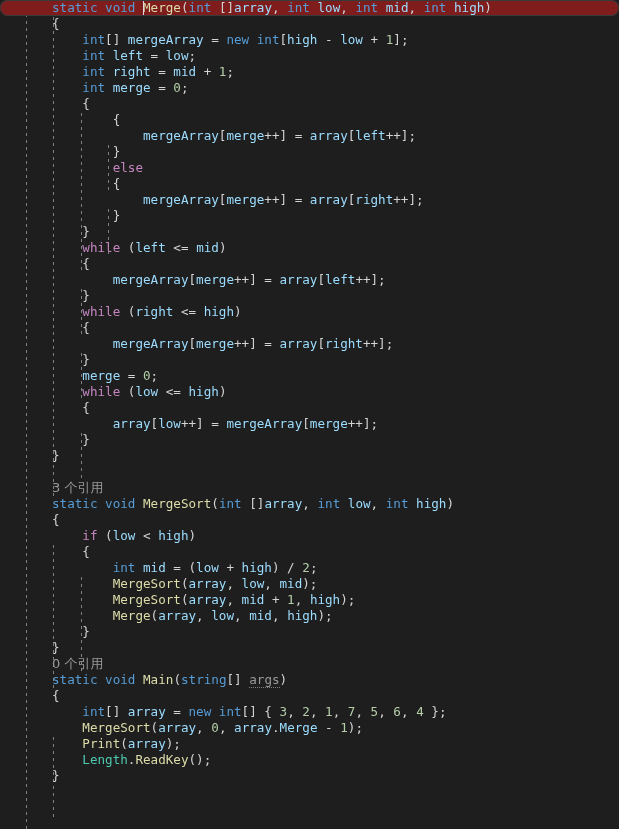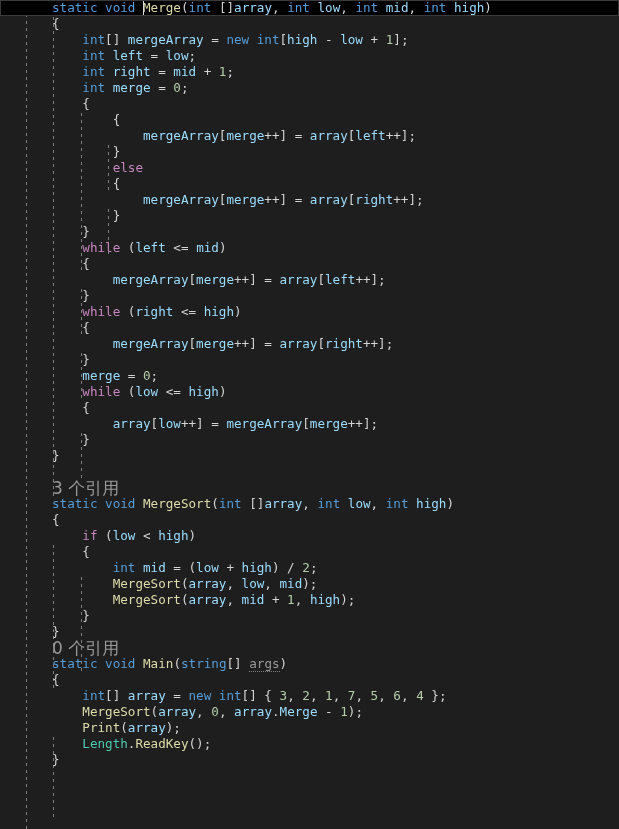--- a/index.html
+++ b/index.html
@@ -50,29 +50,30 @@
     height: 16px;
     line-height: 16px;
     font-size: 12.6px;
     white-space: pre;
     padding-left: 52px;
     letter-spacing: 0px;
     color: #d4d4d4;
   }
   .line.codelens {
     font-family: "DejaVu Sans", "Liberation Sans", sans-serif;
-    font-size: 17px;
+    font-size: 13px;
     color: #999999;
   }
   .line.blank { color: transparent; }
 
   
   .line.current {
-    background: #000000;
+    background: #7f1d1d;
     box-shadow: inset 0 0 0 1px #3a3a3a;
+    border-radius: 8px;
   }
 
   
   .caret {
     position: absolute;
     top: 1px;
     width: 1px;
     height: 14px;
     background: #dcdcdc;
     z-index: 5;
@@ -157,20 +158,21 @@
       <div class="line"><span class="brc">}</span></div>
       <div class="line blank"> </div>
       <div class="line codelens">3 个引用</div>
       <div class="line"><span class="kw">static</span><span class="pun"> </span><span class="kw">void</span><span class="pun"> </span><span class="mth">MergeSort</span><span class="pun">(</span><span class="kw">int</span><span class="pun"> []</span><span class="id">array</span><span class="pun">, </span><span class="kw">int</span><span class="pun"> </span><span class="id">low</span><span class="pun">, </span><span class="kw">int</span><span class="pun"> </span><span class="id">high</span><span class="pun">)</span></div>
       <div class="line"><span class="brc">{</span></div>
       <div class="line"><span class="pun">    </span><span class="ctl">if</span><span class="pun"> (</span><span class="id">low</span><span class="pun"> &lt; </span><span class="id">high</span><span class="pun">)</span></div>
       <div class="line"><span class="pun">    </span><span class="brc">{</span></div>
       <div class="line"><span class="pun">        </span><span class="kw">int</span><span class="pun"> </span><span class="id">mid</span><span class="pun"> = (</span><span class="id">low</span><span class="pun"> + </span><span class="id">high</span><span class="pun">) / </span><span class="num">2</span><span class="pun">;</span></div>
       <div class="line"><span class="pun">        </span><span class="mth">MergeSort</span><span class="pun">(</span><span class="id">array</span><span class="pun">, </span><span class="id">low</span><span class="pun">, </span><span class="id">mid</span><span class="pun">);</span></div>
       <div class="line"><span class="pun">        </span><span class="mth">MergeSort</span><span class="pun">(</span><span class="id">array</span><span class="pun">, </span><span class="id">mid</span><span class="pun"> + </span><span class="num">1</span><span class="pun">, </span><span class="id">high</span><span class="pun">);</span></div>
+      <div class="line"><span class="pun">        </span><span class="mth">Merge</span><span class="pun">(</span><span class="id">array</span><span class="pun">, </span><span class="id">low</span><span class="pun">, </span><span class="id">mid</span><span class="pun">, </span><span class="id">high</span><span class="pun">);</span></div>
       <div class="line"><span class="pun">    </span><span class="brc">}</span></div>
       <div class="line"><span class="brc">}</span></div>
       <div class="line codelens">0 个引用</div>
       <div class="line"><span class="kw">static</span><span class="pun"> </span><span class="kw">void</span><span class="pun"> </span><span class="mth">Main</span><span class="pun">(</span><span class="kw">string</span><span class="pun">[] </span><span class="unused">args</span><span class="pun">)</span></div>
       <div class="line"><span class="brc">{</span></div>
       <div class="line"><span class="pun">    </span><span class="kw">int</span><span class="pun">[] </span><span class="id">array</span><span class="pun"> = </span><span class="kw">new</span><span class="pun"> </span><span class="kw">int</span><span class="pun">[] { </span><span class="num">3</span><span class="pun">, </span><span class="num">2</span><span class="pun">, </span><span class="num">1</span><span class="pun">, </span><span class="num">7</span><span class="pun">, </span><span class="num">5</span><span class="pun">, </span><span class="num">6</span><span class="pun">, </span><span class="num">4</span><span class="pun"> };</span></div>
       <div class="line"><span class="pun">    </span><span class="mth">MergeSort</span><span class="pun">(</span><span class="id">array</span><span class="pun">, </span><span class="num">0</span><span class="pun">, </span><span class="id">array</span><span class="pun">.</span><span class="id">Merge</span><span class="pun"> - </span><span class="num">1</span><span class="pun">);</span></div>
       <div class="line"><span class="pun">    </span><span class="mth">Print</span><span class="pun">(</span><span class="id">array</span><span class="pun">);</span></div>
       <div class="line"><span class="pun">    </span><span class="cls">Length</span><span class="pun">.</span><span class="mth">ReadKey</span><span class="pun">();</span></div>
       <div class="line"><span class="brc">}</span></div>

